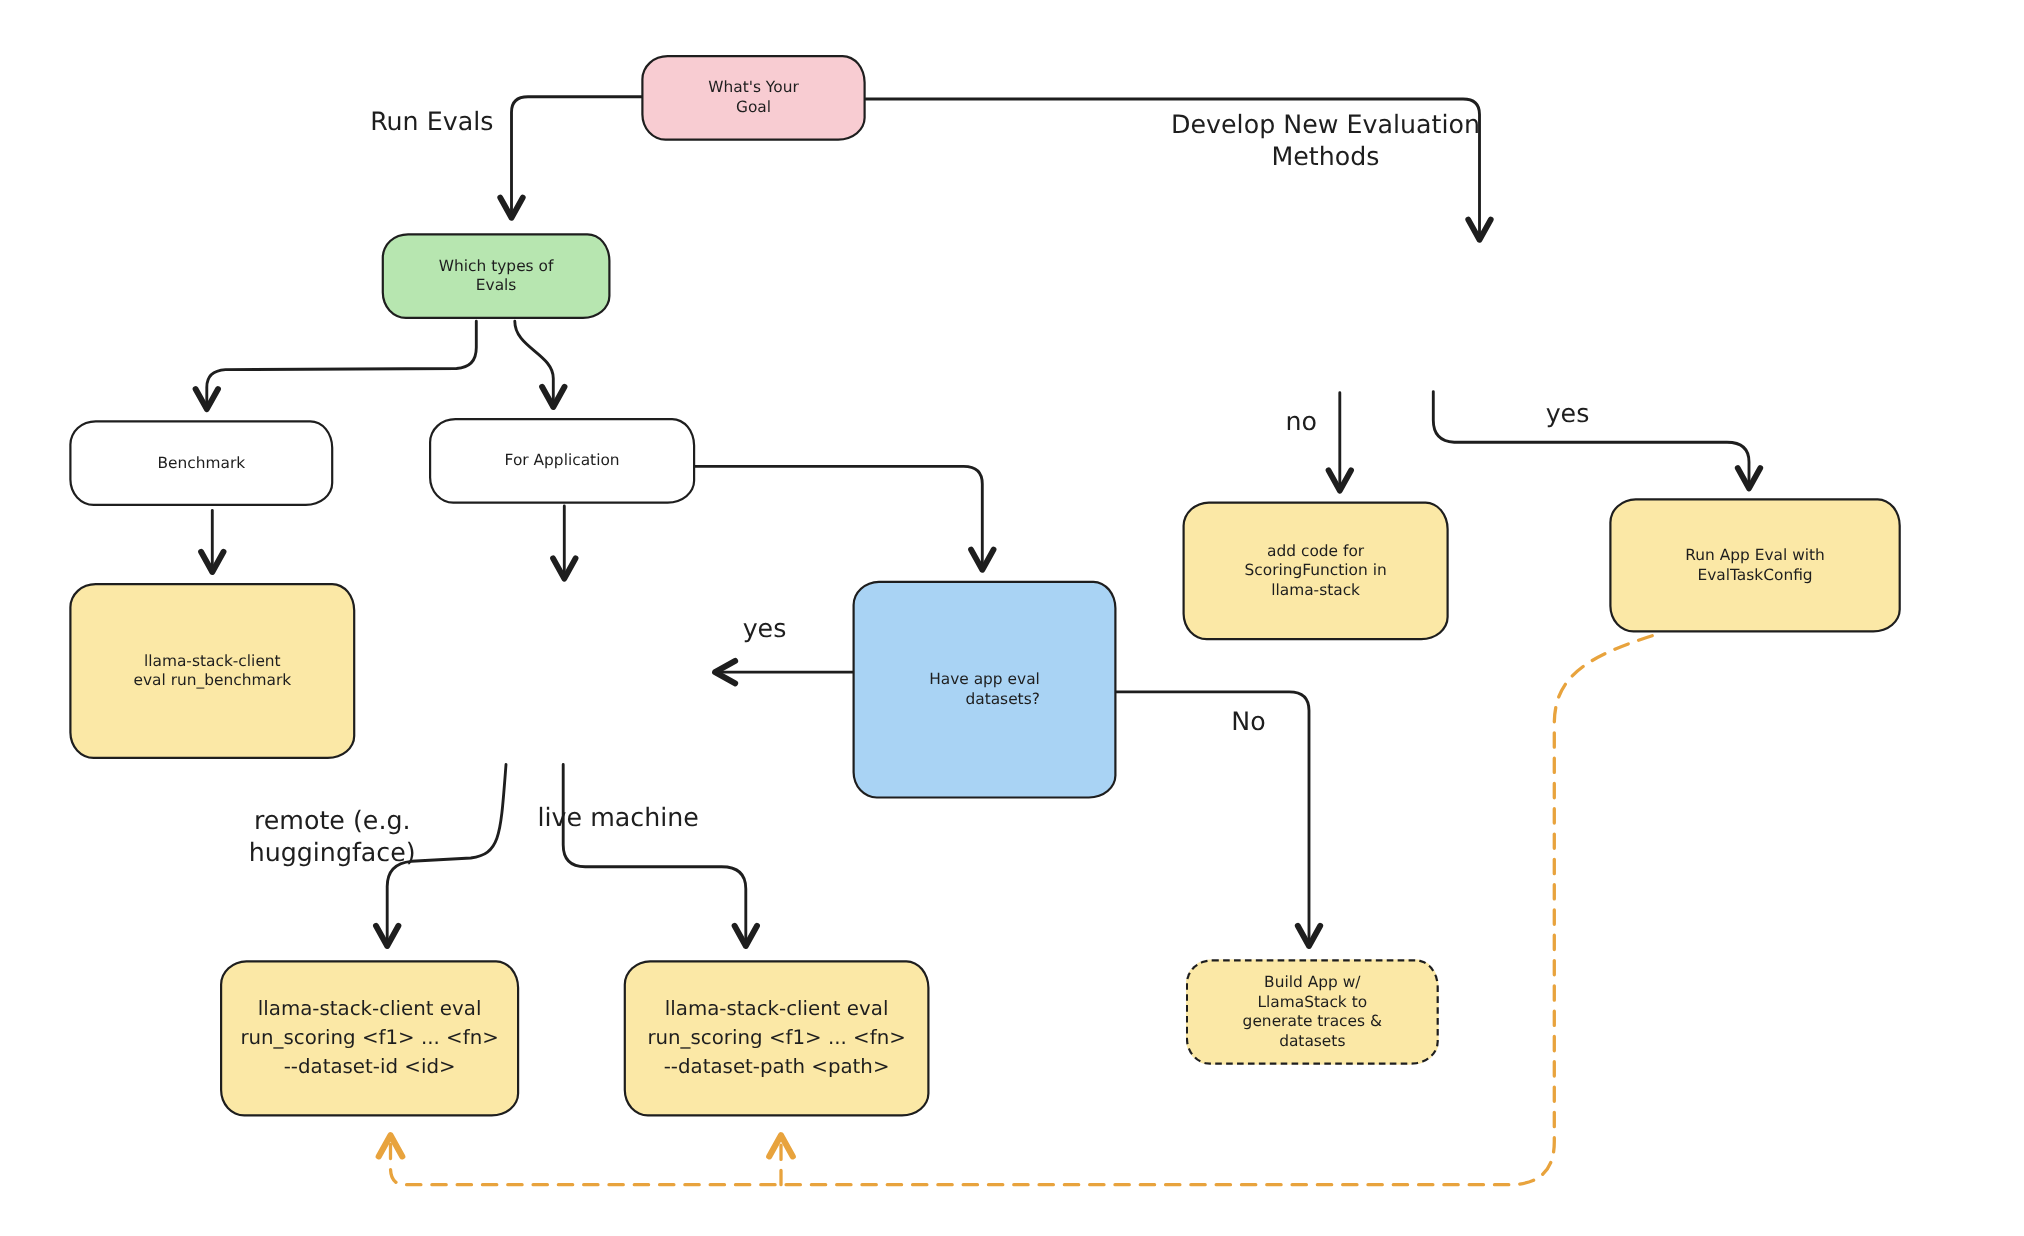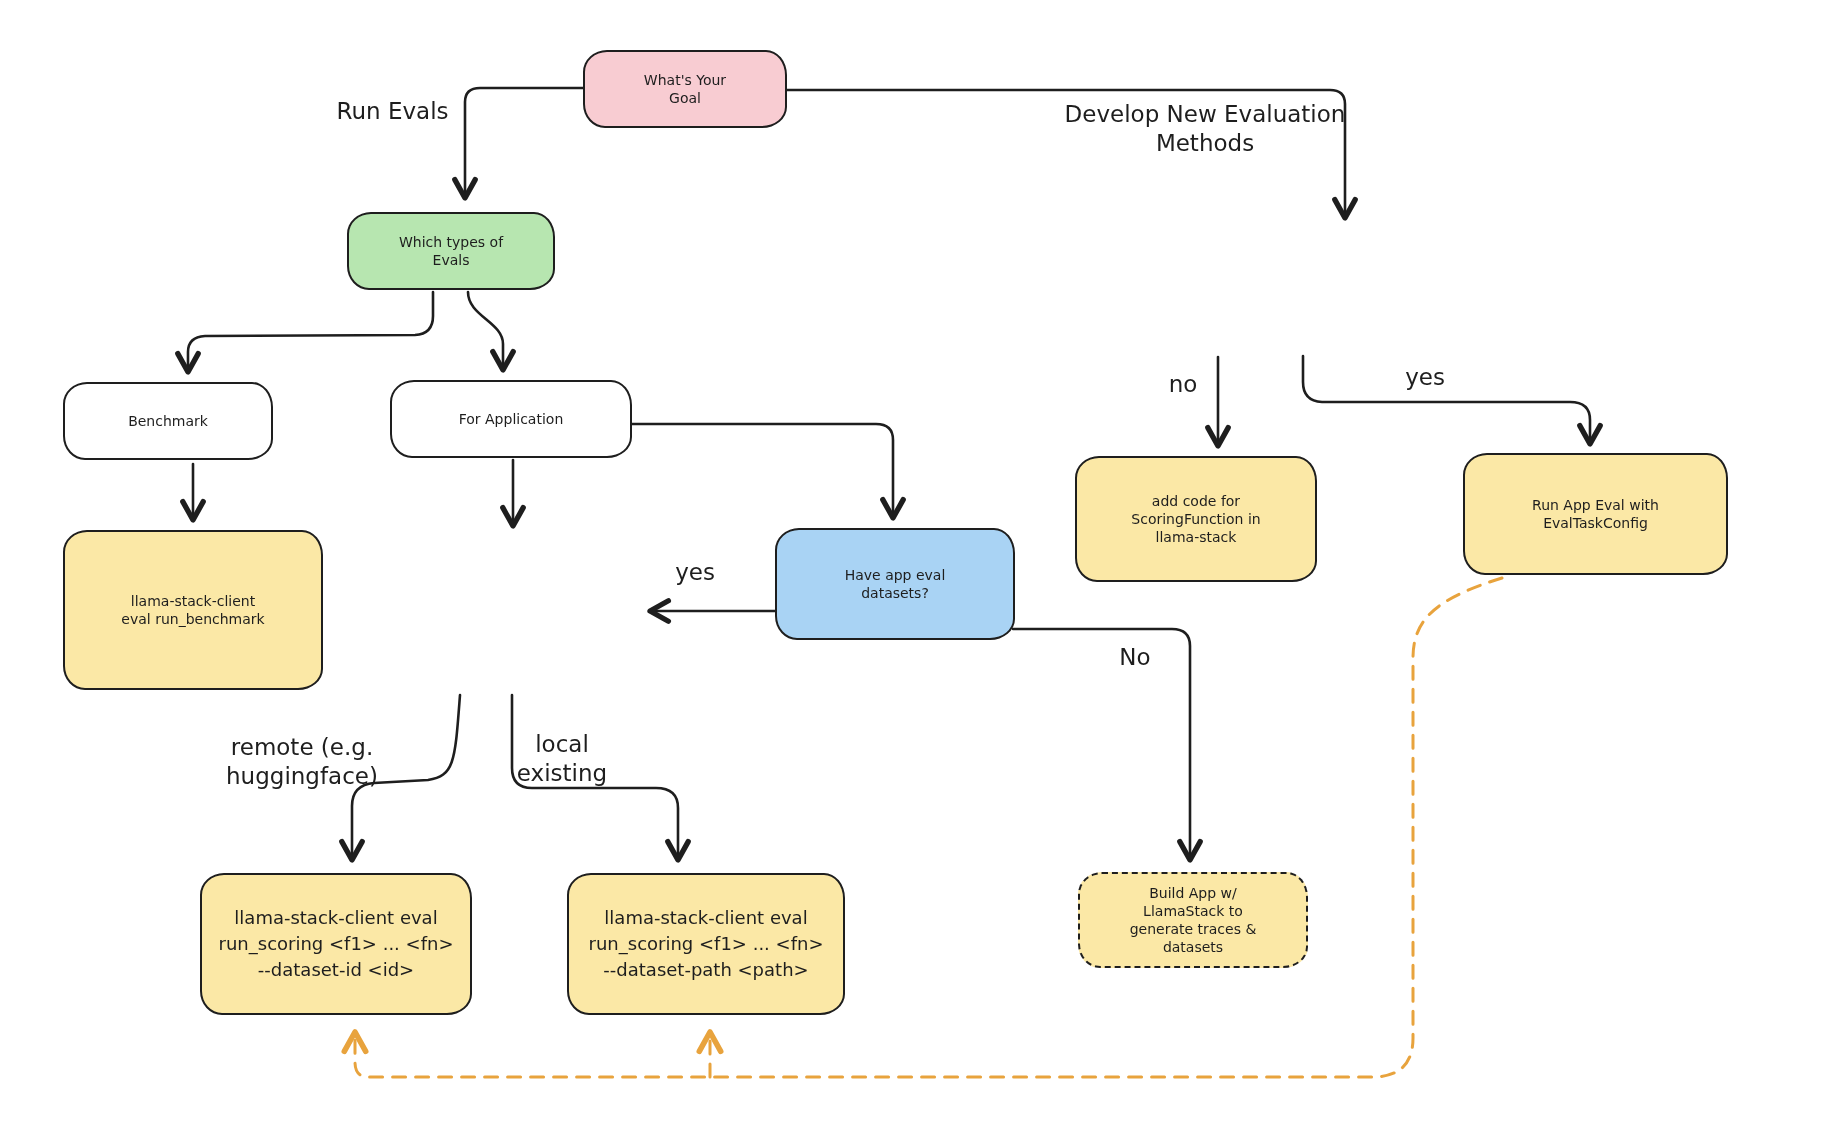--- a/index.html
+++ b/index.html
@@ -71,29 +71,29 @@
     <path class="orange" d="M 1502 578 C 1438 598 1413 618 1413 658 L 1413 1038 Q 1413 1077 1372 1077 L 368 1077 Q 355 1077 355 1062 L 355 1032" marker-end="url(#m-orange)"></path>
     <path class="orange" d="M 710 1077 L 710 1032" marker-end="url(#m-orange)"></path>
   </svg>
 
   <div class="node c-pink" style="left:583px;top:50px;width:204px;height:78px;">What's Your
 Goal</div>
 
   <div class="node c-green" style="left:347px;top:212px;width:208px;height:78px;">Which types of
 Evals</div>
 
-  <div class="node c-white" style="left:63px;top:382px;width:210px;height:78px;">Benchmark</div>
+  <div class="node c-white" style="left:63px;top:382px;width:240px;height:78px;">Benchmark</div>
 
   <div class="node c-white" style="left:390px;top:380px;width:242px;height:78px;">For Application</div>
 
   <div class="node c-yellow" style="left:63px;top:530px;width:260px;height:160px;">llama-stack-client
 eval run_benchmark</div>
 
 
-  <div class="node c-blue" style="left:775px;top:528px;width:240px;height:112px;">Have app eval
+  <div class="node c-blue" style="left:775px;top:528px;width:240px;height:198px;text-align:right;">Have app eval
 datasets?</div>
 
 
   <div class="node c-yellow" style="left:1075px;top:456px;width:242px;height:126px;">add code for
 ScoringFunction in
 llama-stack</div>
 
   <div class="node c-yellow" style="left:1463px;top:453px;width:265px;height:122px;">Run App Eval with
 EvalTaskConfig</div>
 
@@ -118,15 +118,15 @@
   <div class="edge-label" style="left:1158px;top:370px;width:50px;">no</div>
 
   <div class="edge-label" style="left:1395px;top:363px;width:60px;">yes</div>
 
   <div class="edge-label" style="left:665px;top:558px;width:60px;">yes</div>
 
   <div class="edge-label" style="left:1105px;top:643px;width:60px;">No</div>
 
   <div class="edge-label" style="left:152px;top:733px;width:300px;">remote (e.g. huggingface)</div>
 
-  <div class="edge-label" style="left:487px;top:730px;width:150px;">local existing</div>
+  <div class="edge-label" style="left:487px;top:730px;width:150px;">live machine</div>
 
 </div>
 
 </body></html>

